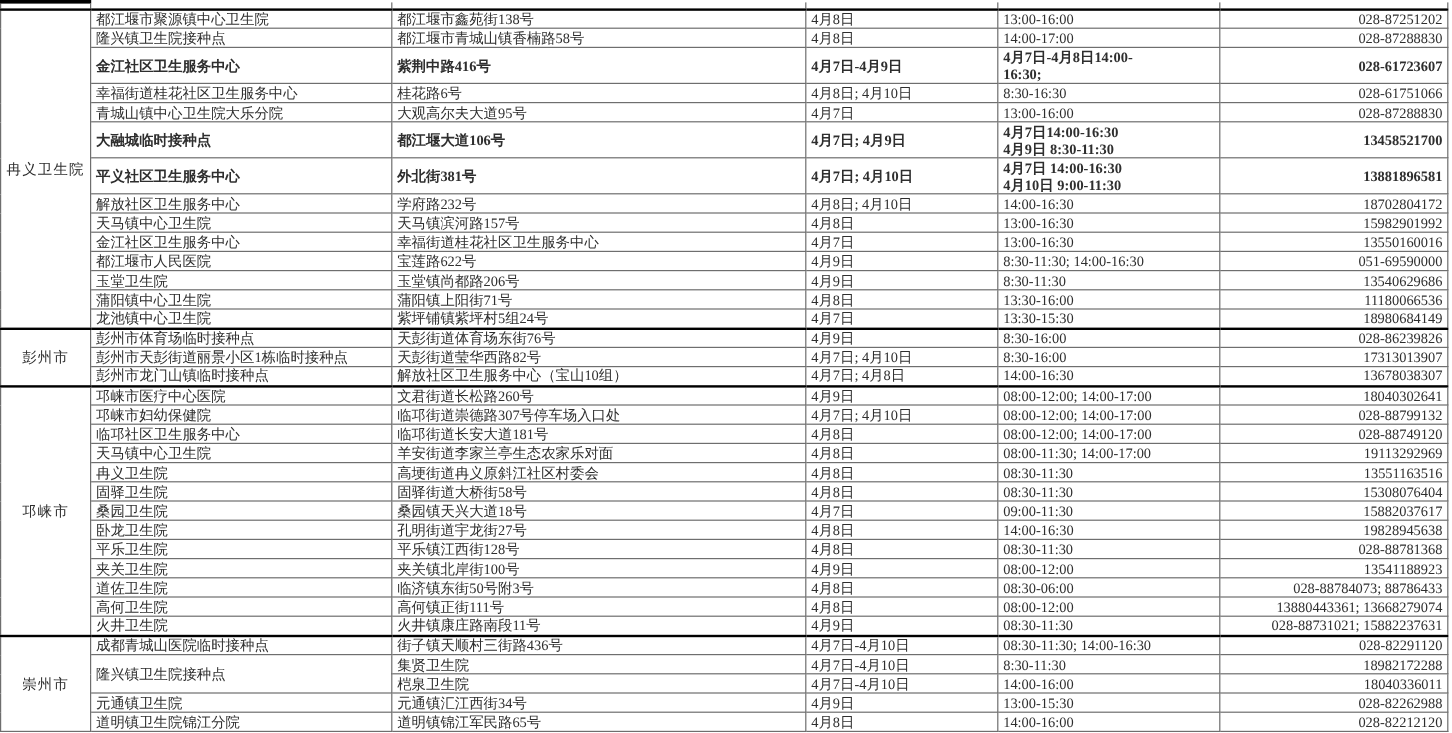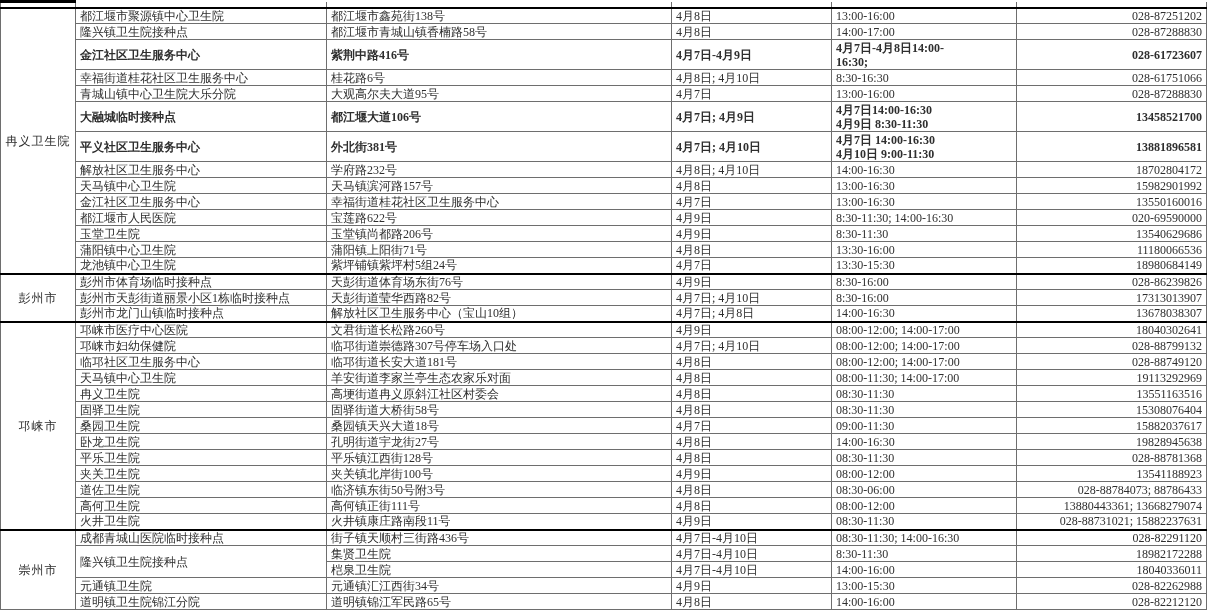--- a/index.html
+++ b/index.html
@@ -157,21 +157,21 @@
         </td>
         <td class="c-phone right-edge">13550160016</td>
       </tr>
       <tr class="row">
         <td class="c-facility">都江堰市人民医院</td>
         <td class="c-address">宝莲路622号</td>
         <td class="c-date">4月9日</td>
         <td class="c-time">
           <div class="tline">8:30-11:30; 14:00-16:30</div>
         </td>
-        <td class="c-phone right-edge">020-69590000</td>
+        <td class="c-phone right-edge">051-69590000</td>
       </tr>
       <tr class="row">
         <td class="c-facility">玉堂卫生院</td>
         <td class="c-address">玉堂镇尚都路206号</td>
         <td class="c-date">4月9日</td>
         <td class="c-time">
           <div class="tline">8:30-11:30</div>
         </td>
         <td class="c-phone right-edge">13540629686</td>
       </tr>

